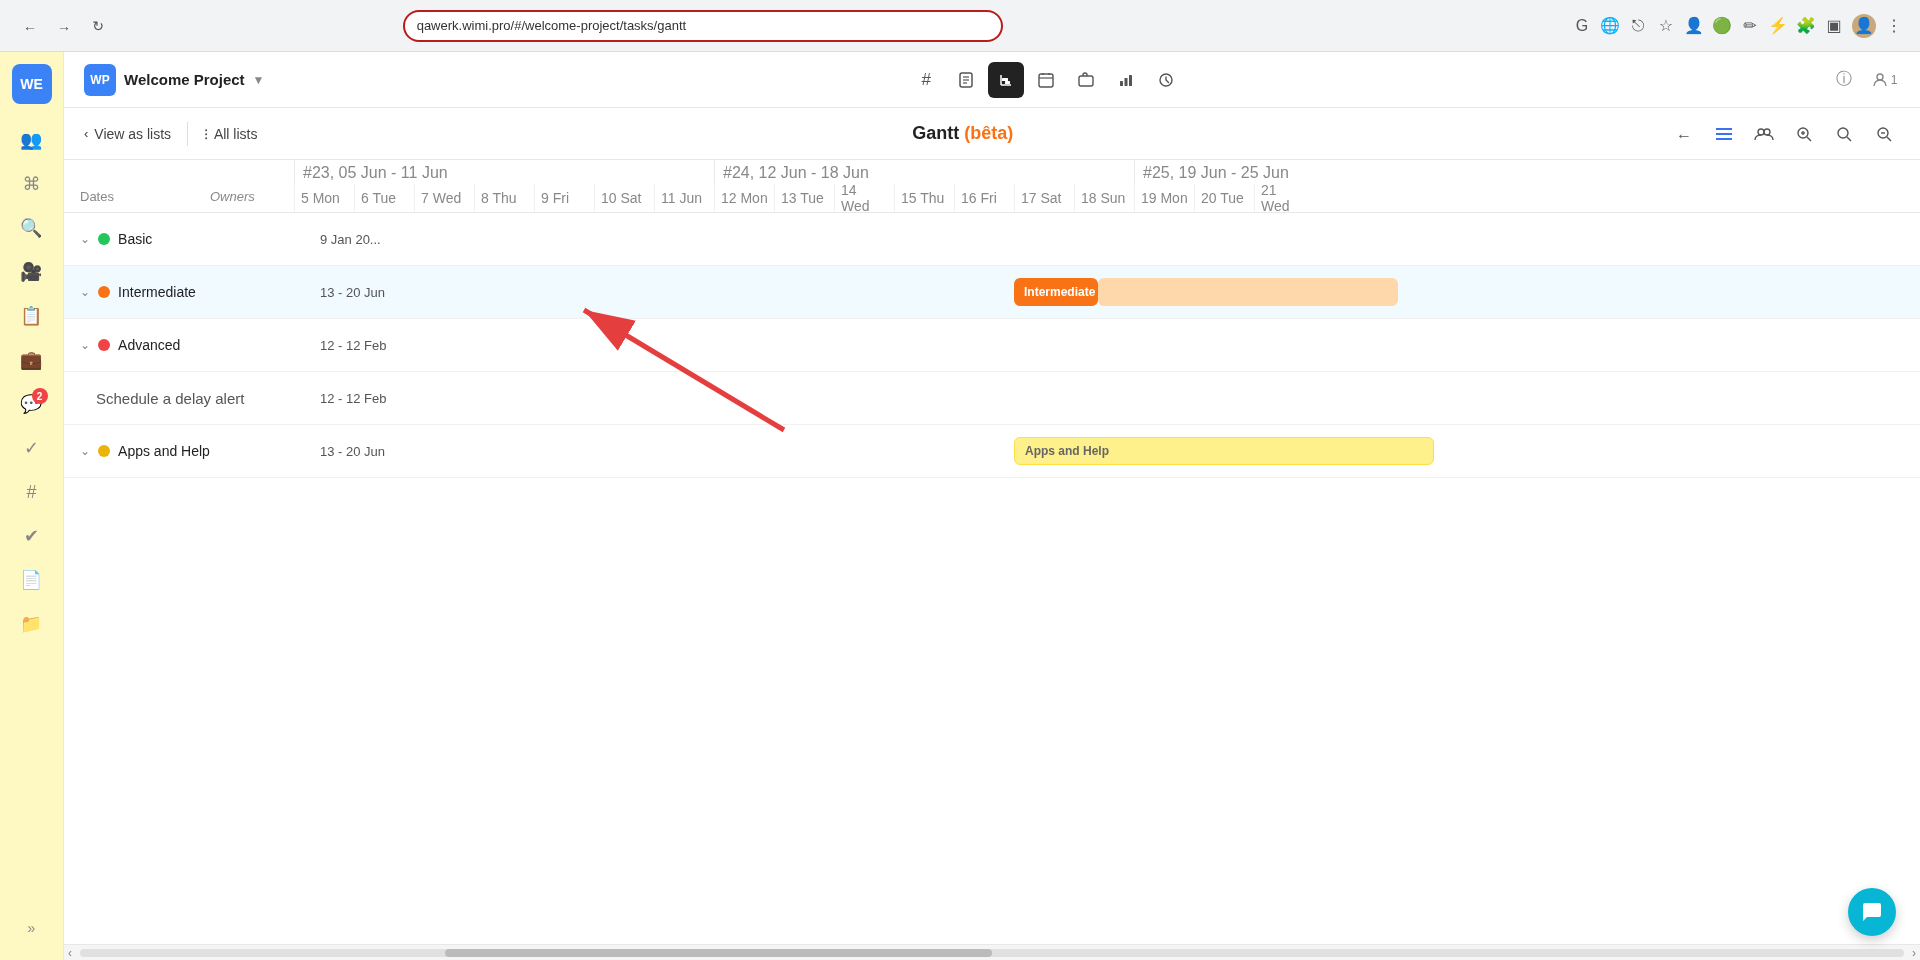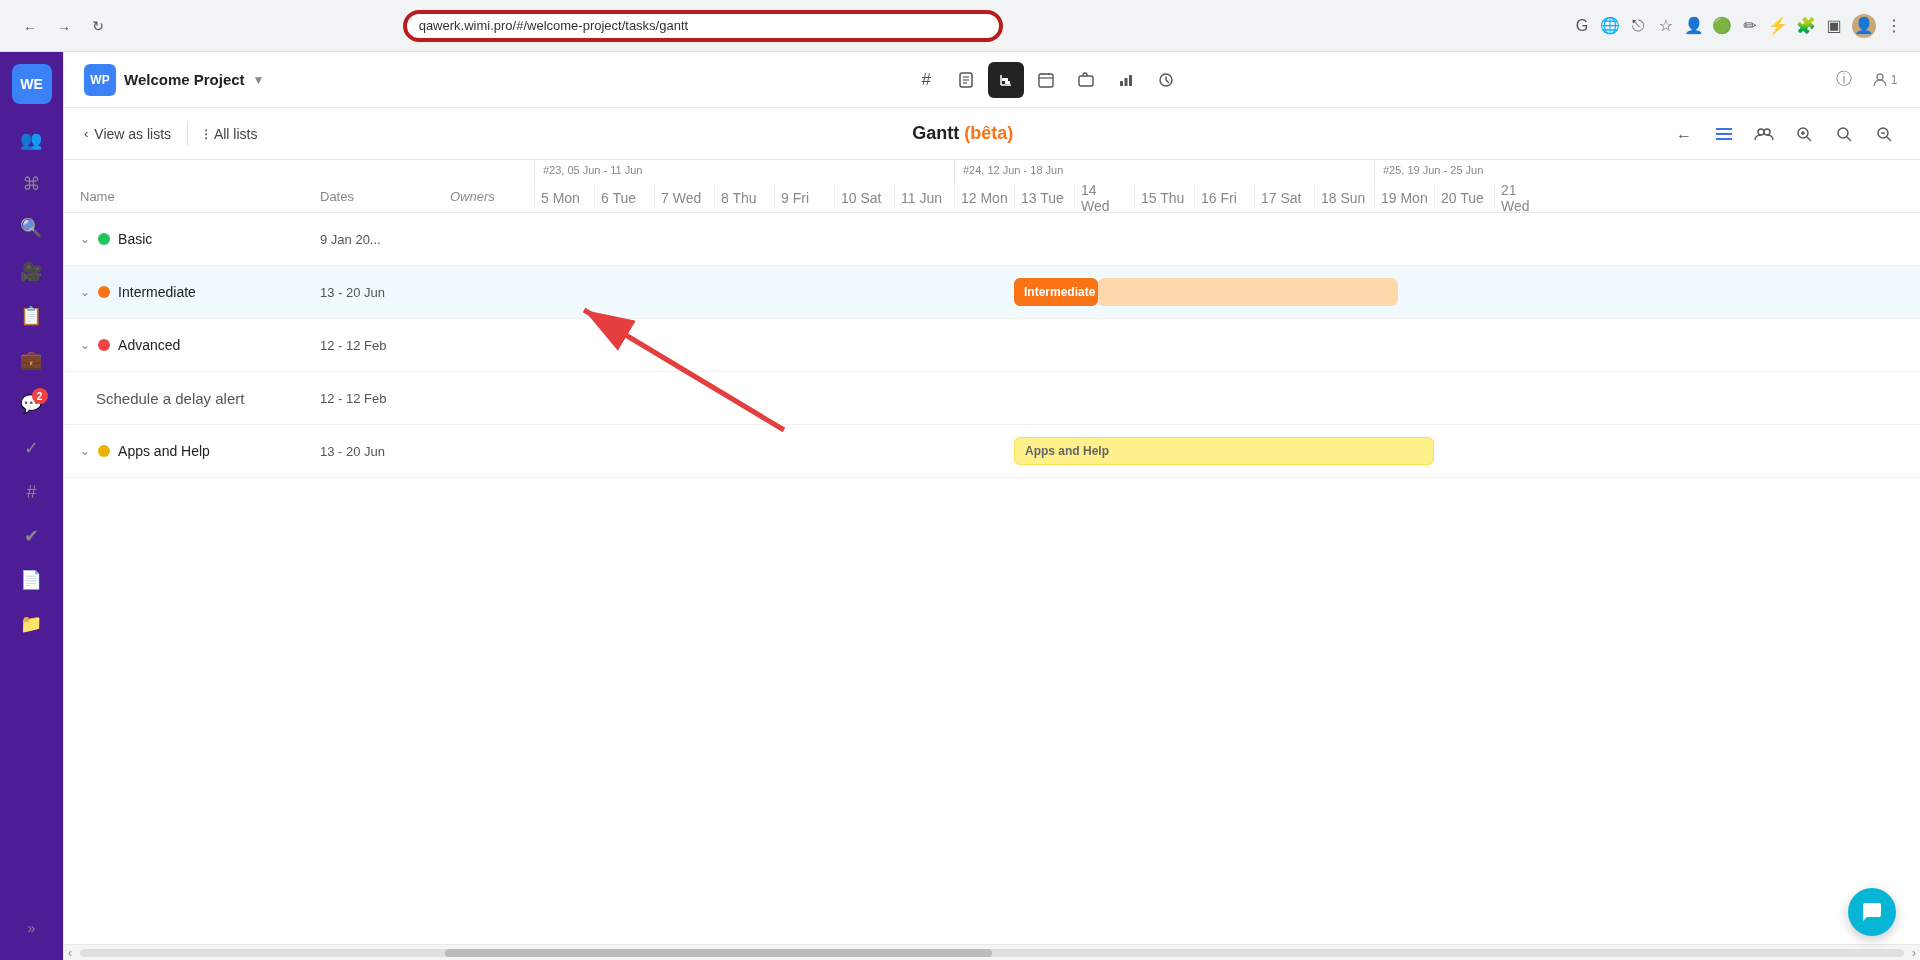--- a/index.html
+++ b/index.html
@@ -23,40 +23,40 @@
       background: transparent;
       cursor: pointer;
       display: flex; align-items: center; justify-content: center;
       color: #555;
       font-size: 14px;
     }
     .address-bar {
       flex: 1;
       height: 32px;
       background: #fff;
-      border: 4px solid #b91c1c;
+      border: 2px solid #b91c1c;
       border-radius: 16px;
       display: flex;
       align-items: center;
       padding: 0 12px;
       font-size: 13px;
       color: #333;
       max-width: 600px;
       margin: 0 auto;
     }
     .browser-icons { display: flex; gap: 8px; margin-left: auto; align-items: center; }
     .browser-icon { width: 20px; height: 20px; display: flex; align-items: center; justify-content: center; color: #555; font-size: 16px; cursor: pointer; }
 
     
     .app { display: flex; height: calc(960px - 52px); }
 
     
     .sidebar {
       width: 64px;
-      background: #4c1d95;
+      background: #fef9c3;
       border-right: 1px solid #e8e8e8;
       display: flex;
       flex-direction: column;
       align-items: center;
       padding: 12px 0;
       gap: 4px;
     }
     .sidebar-logo {
       width: 40px; height: 40px;
       background: #3b82f6;
@@ -202,21 +202,21 @@
     .col-dates { width: 130px; padding: 8px 16px; font-size: 13px; color: #888; font-weight: 500; display: flex; align-items: flex-end; }
     .col-owners { width: 100px; padding: 8px 16px; font-size: 13px; color: #888; font-weight: 500; display: flex; align-items: flex-end; font-style: italic; }
 
     .gantt-timeline-header {
       flex: 1;
       overflow: hidden;
     }
     .week-labels {
       display: flex;
       height: 24px;
-      font-size: 11px;
+      font-size: 16px;
       color: #888;
     }
     .week-label {
       flex-shrink: 0;
       padding: 4px 8px;
       border-left: 1px solid #e8e8e8;
       white-space: nowrap;
     }
     .day-labels {
       display: flex;
@@ -555,23 +555,20 @@
               <line x1="6" y1="8" x2="10" y2="8" stroke="#555" stroke-width="1.4"></line>
             </svg>
         </button>
       </div>
     </div>
 
     <div class="gantt-body" style="position:relative;">
 
       <div class="gantt-col-headers">
         <div class="fixed-cols">
-          <div class="col-name">
-            <span>Name</span>
-          </div>
           <div class="col-dates">
             <span>Dates</span>
           </div>
           <div class="col-owners">
             <span>Owners</span>
           </div>
         </div>
         <div class="gantt-timeline-header">
           <div class="week-labels">
             <div class="week-label" style="width:420px;">#23, 05 Jun - 11 Jun</div>

